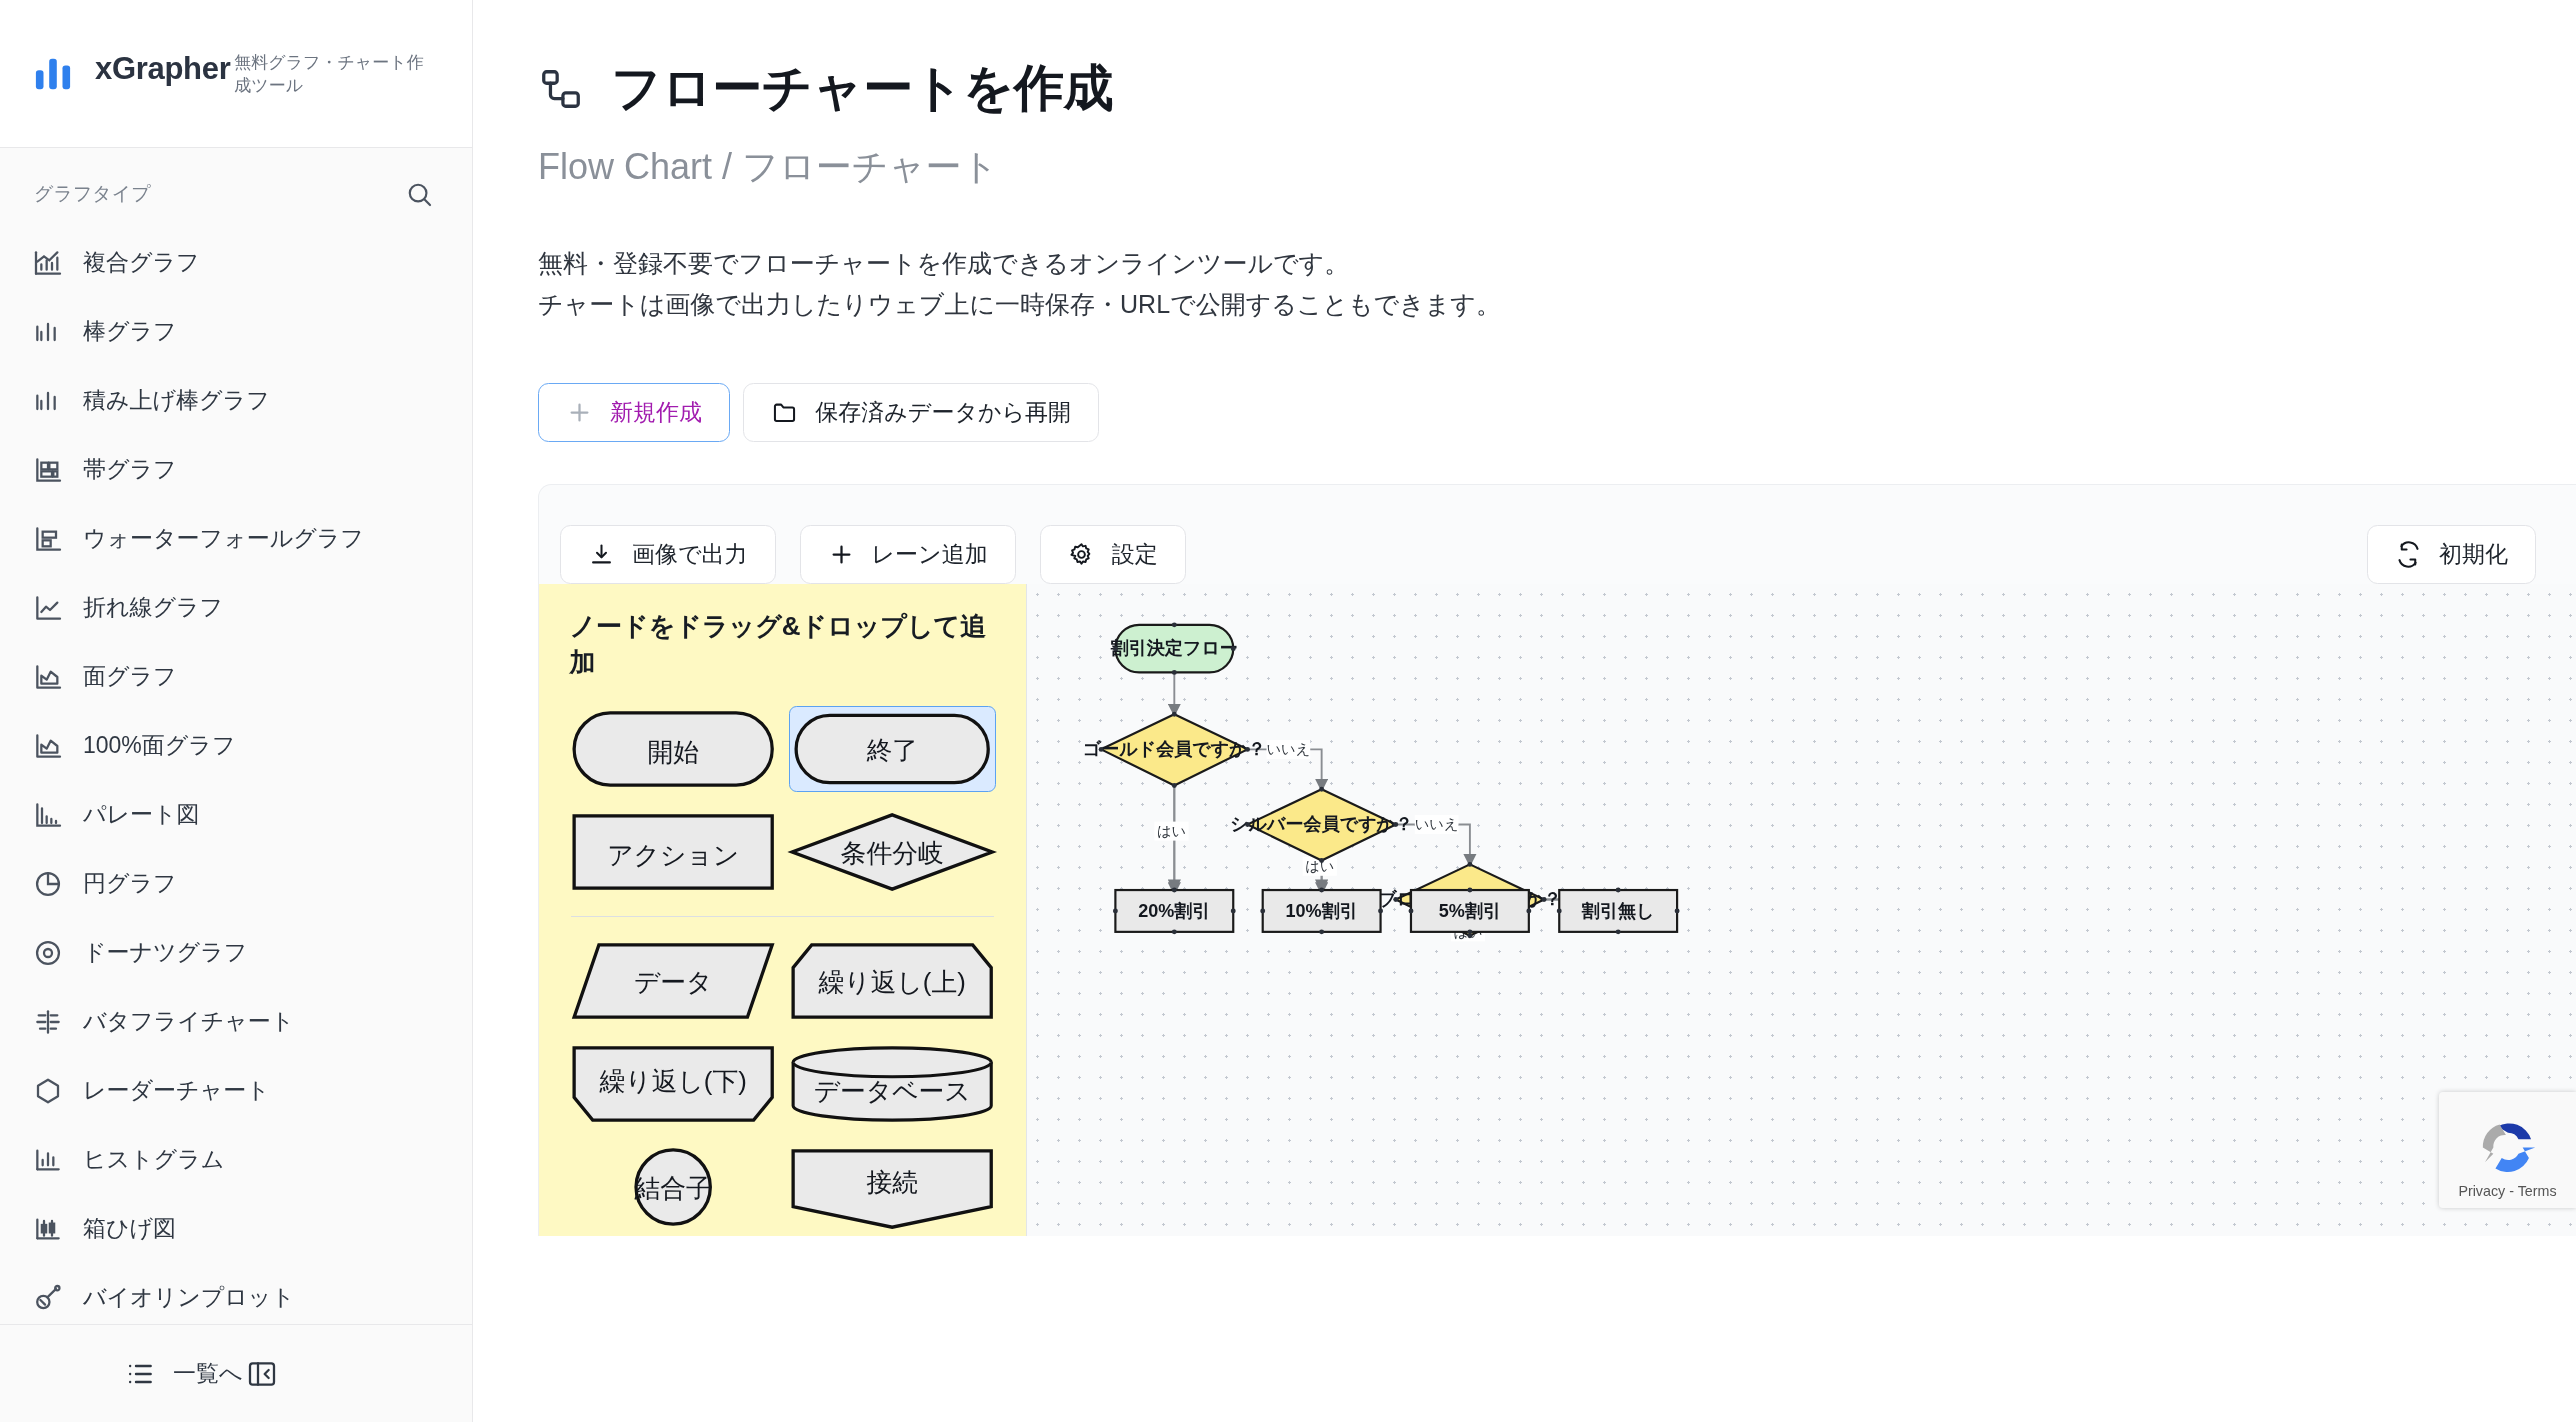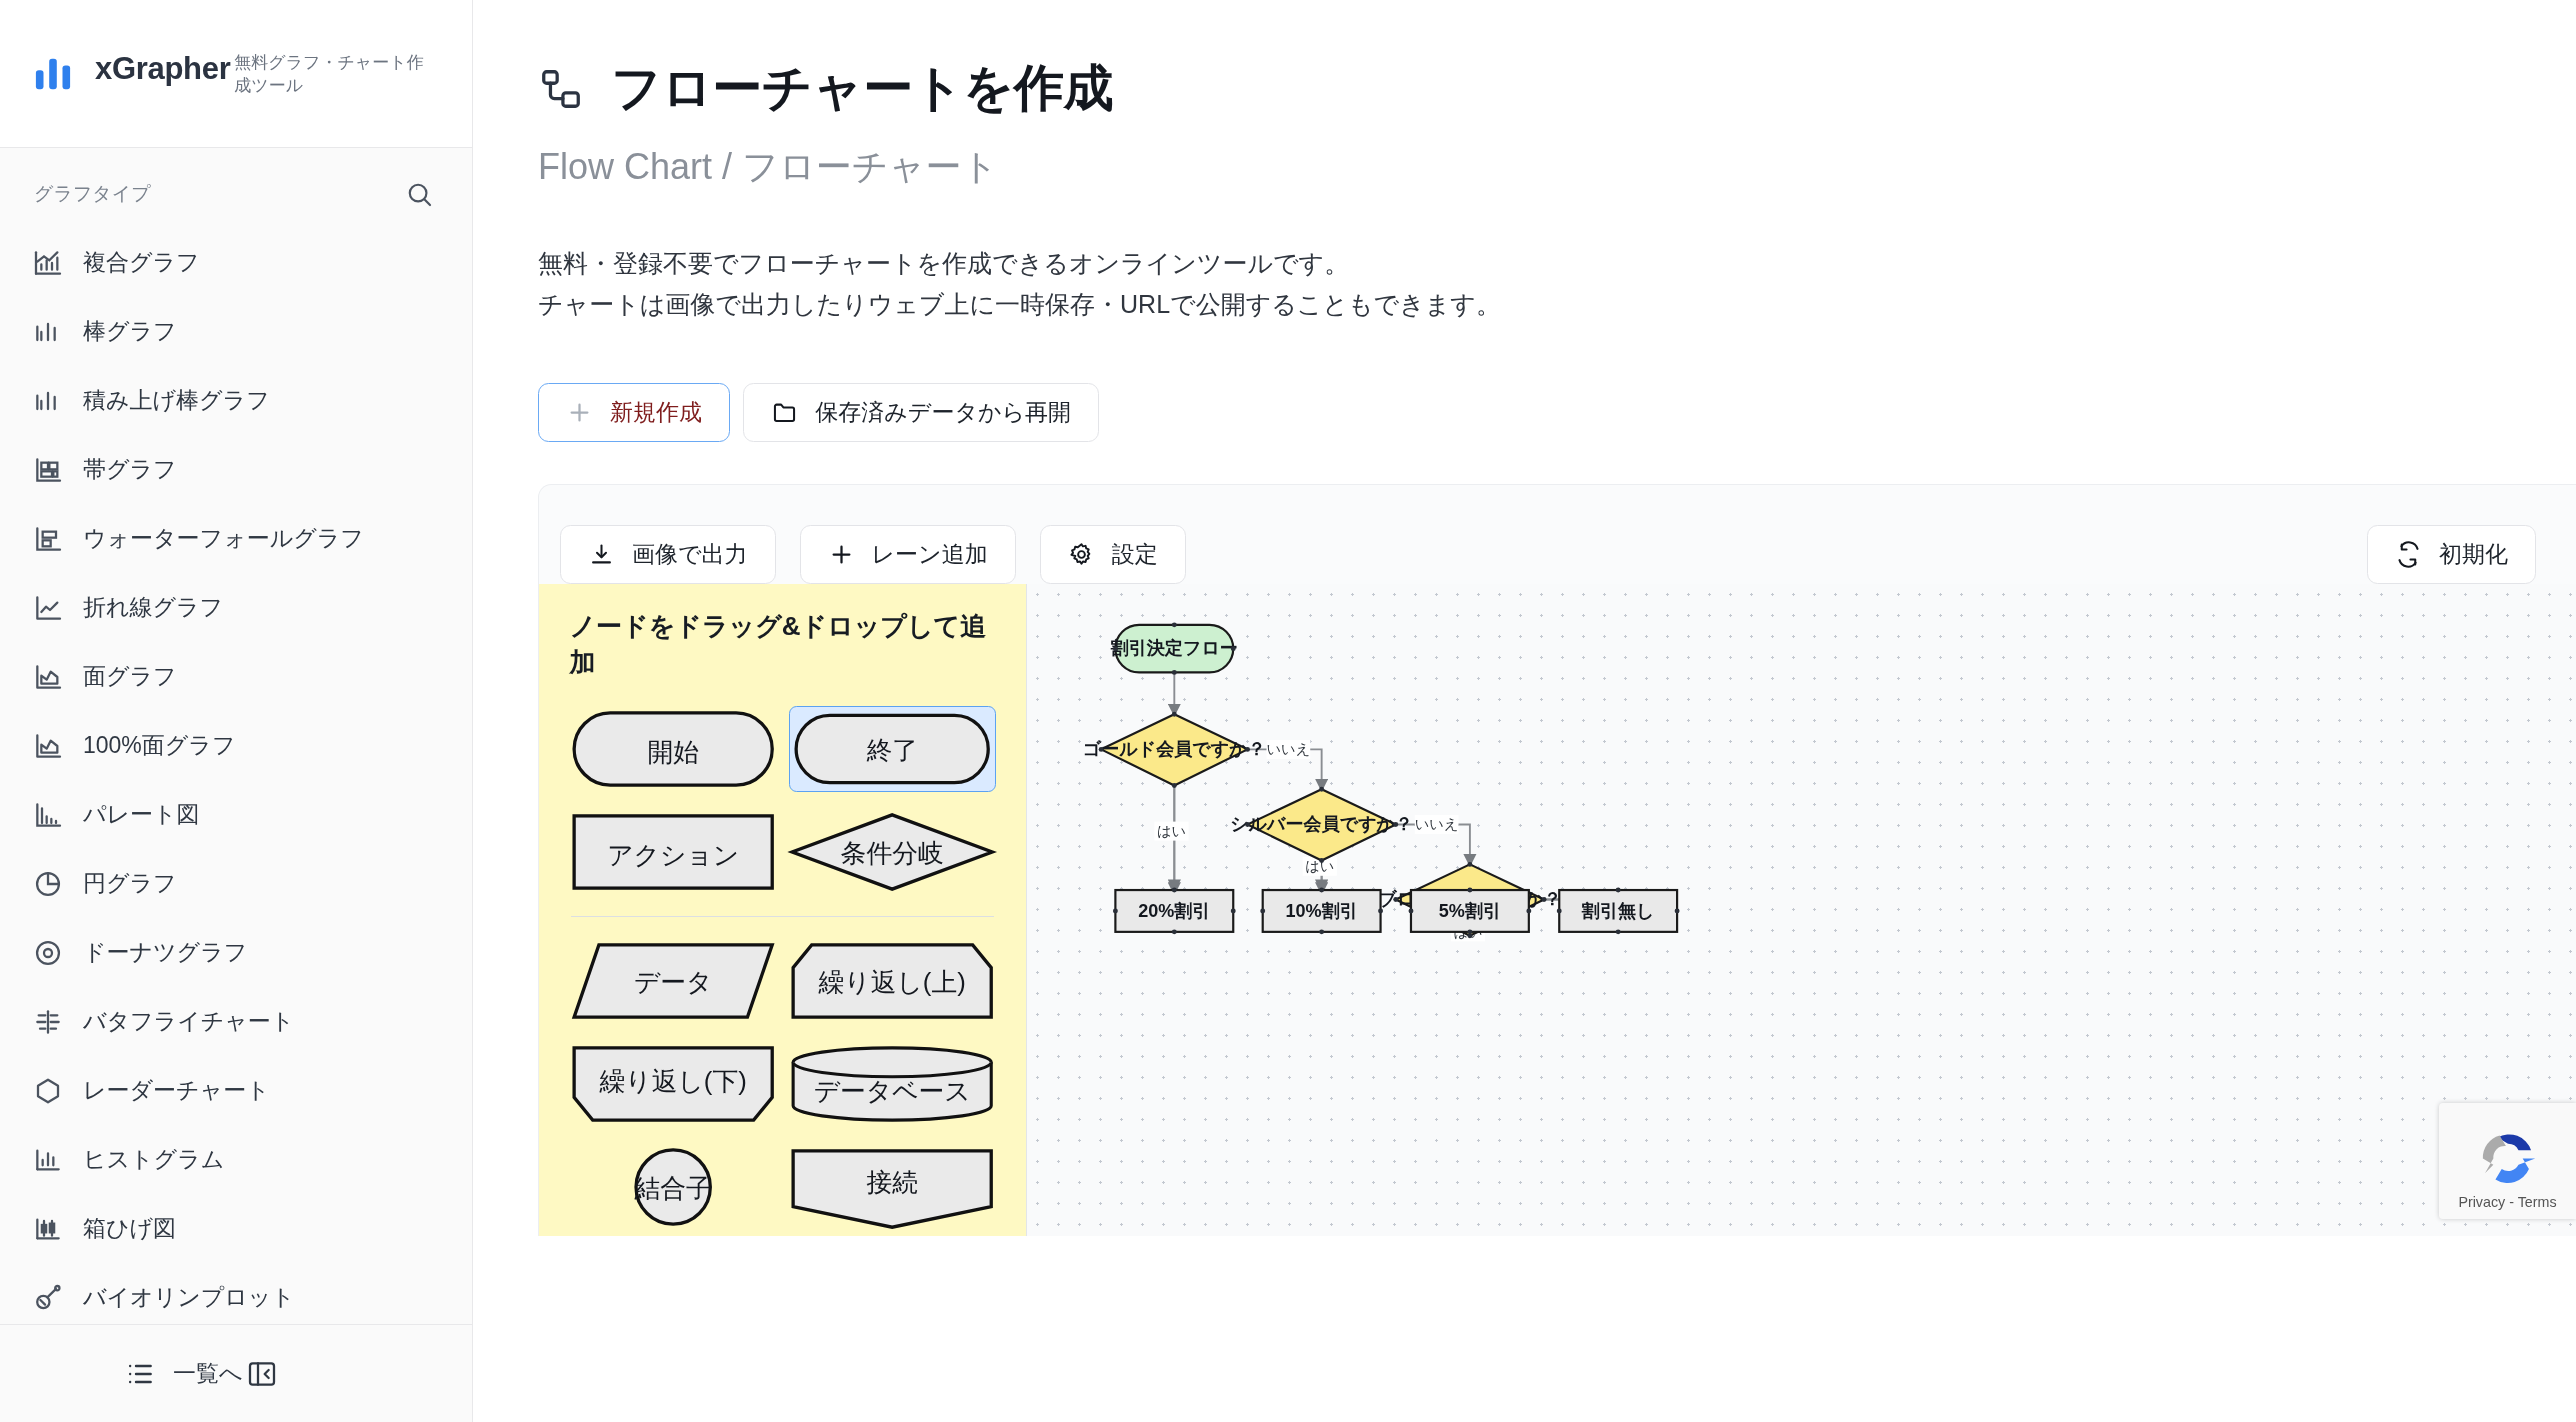--- a/index.html
+++ b/index.html
@@ -74,21 +74,21 @@
   .top-actions { display: flex; gap: 13.3px; margin-top: 59px; }
   .btn {
     display: inline-flex; align-items: center; gap: 17px;
     height: 59px; padding: 0 27px;
     border: 1px solid #e3e4e8; border-radius: 10.5px;
     background: #fff; cursor: pointer;
     font-size: 23px; color: #1d232b;
     white-space: nowrap;
   }
   .btn svg { width: 27px; height: 27px; display:block; }
-  .btn.is-active { border: 1.9px solid #6aa9f4; color: #7f1d1d; }
+  .btn.is-active { border: 1.9px solid #6aa9f4; color: #a21caf; }
   .btn.is-active svg { color: #a9b0b9; }
 
   
   .editor {
     margin-top: 42px;
     margin-left: 65px;
     margin-right: 0;
     border: 1px solid #eceef1;
     border-right: none;
     border-bottom: none;
@@ -139,21 +139,21 @@
     overflow: hidden;
   }
   .flow-svg { position: absolute; inset: 0; width: 100%; height: 100%; display: block; }
   .node-label { font-size: 19px; font-weight: bold; fill: #14181f; font-family: "Liberation Sans", sans-serif; text-anchor: middle; dominant-baseline: middle; }
   .edge-label { font-size: 15px; fill: #2b3138; font-family: "Liberation Sans", sans-serif; text-anchor: middle; dominant-baseline: middle; }
   .edge-label-bg { fill: #ffffff; }
   .handle { fill: #2a2f38; }
 
   
   .recaptcha {
-    position: absolute; right: 0px; bottom: 17px;
+    position: absolute; right: 0px; bottom: 28px;
     width: 137px; height: 116px;
     background: #f9f9f9;
     border-radius: 3.8px 0 0 3.8px;
     box-shadow: 0 0 5.7px rgba(0,0,0,0.2);
     display: flex; flex-direction: column; align-items: center; justify-content: flex-end;
     padding-bottom: 9.5px;
     overflow: hidden;
   }
   .recaptcha-logo { width: 88px; height: 67px; margin-bottom: 1.9px; }
   .recaptcha-text { font-size: 14.3px; color: #555; white-space: nowrap; }

